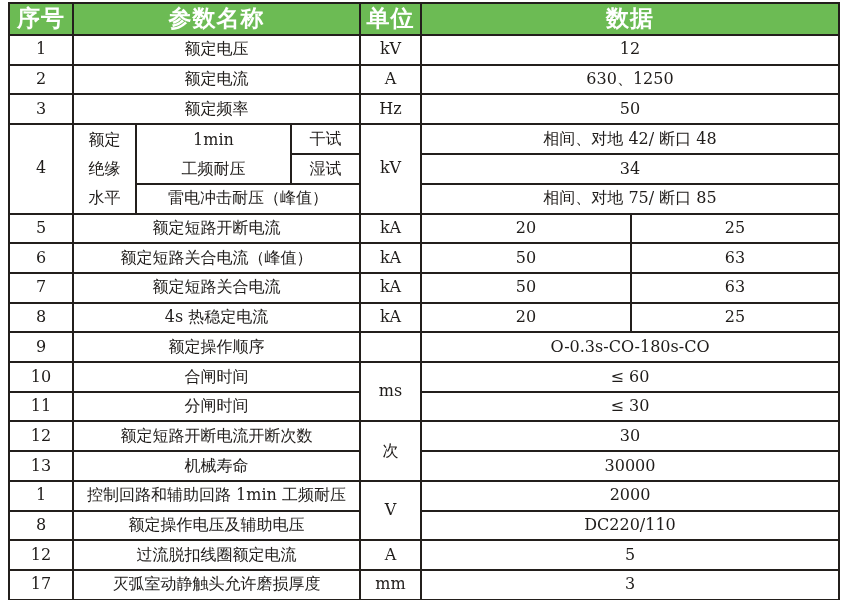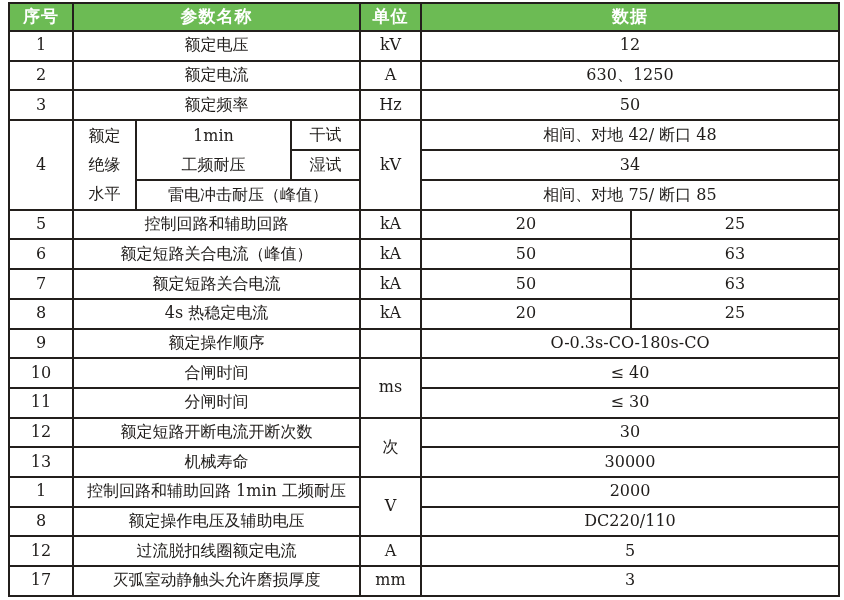--- a/index.html
+++ b/index.html
@@ -28,21 +28,21 @@
     font-size: 16px;
     line-height: 1.3;
   }
   table.spec thead tr { height: 28px; }
   table.spec tbody tr { height: 29.7px; }
   table.spec th {
     background: #6cbb54;
     color: #ffffff;
     font-family: "Liberation Sans", "DejaVu Sans", sans-serif;
     font-weight: bold;
-    font-size: 17px;
+    font-size: 23px;
     letter-spacing: 1px;
   }
   td.stack div { line-height: 29px; text-align: center; }
 </style>
 </head>
 <body>
 
 <div class="page">
   <table class="spec">
     <colgroup>
@@ -101,21 +101,21 @@
         <td>湿试</td>
         <td colspan="2">34</td>
       </tr>
       <tr>
         <td colspan="2">雷电冲击耐压（峰值）</td>
         <td colspan="2">相间、对地 75/ 断口 85</td>
       </tr>
 
       <tr>
         <td>5</td>
-        <td colspan="3">控制回路和辅助回路</td>
+        <td colspan="3">额定短路开断电流</td>
         <td>kA</td>
         <td>20</td>
         <td>25</td>
       </tr>
       <tr>
         <td>6</td>
         <td colspan="3">额定短路关合电流（峰值）</td>
         <td>kA</td>
         <td>50</td>
         <td>63</td>
@@ -138,21 +138,21 @@
       <tr>
         <td>9</td>
         <td colspan="3">额定操作顺序</td>
         <td></td>
         <td colspan="2" class="mono">O-0.3s-CO-180s-CO</td>
       </tr>
       <tr>
         <td>10</td>
         <td colspan="3">合闸时间</td>
         <td rowspan="2">ms</td>
-        <td colspan="2">≤ 40</td>
+        <td colspan="2">≤ 60</td>
       </tr>
       <tr>
         <td>11</td>
         <td colspan="3">分闸时间</td>
         <td colspan="2">≤ 30</td>
       </tr>
       <tr>
         <td>12</td>
         <td colspan="3">额定短路开断电流开断次数</td>
         <td rowspan="2">次</td>

